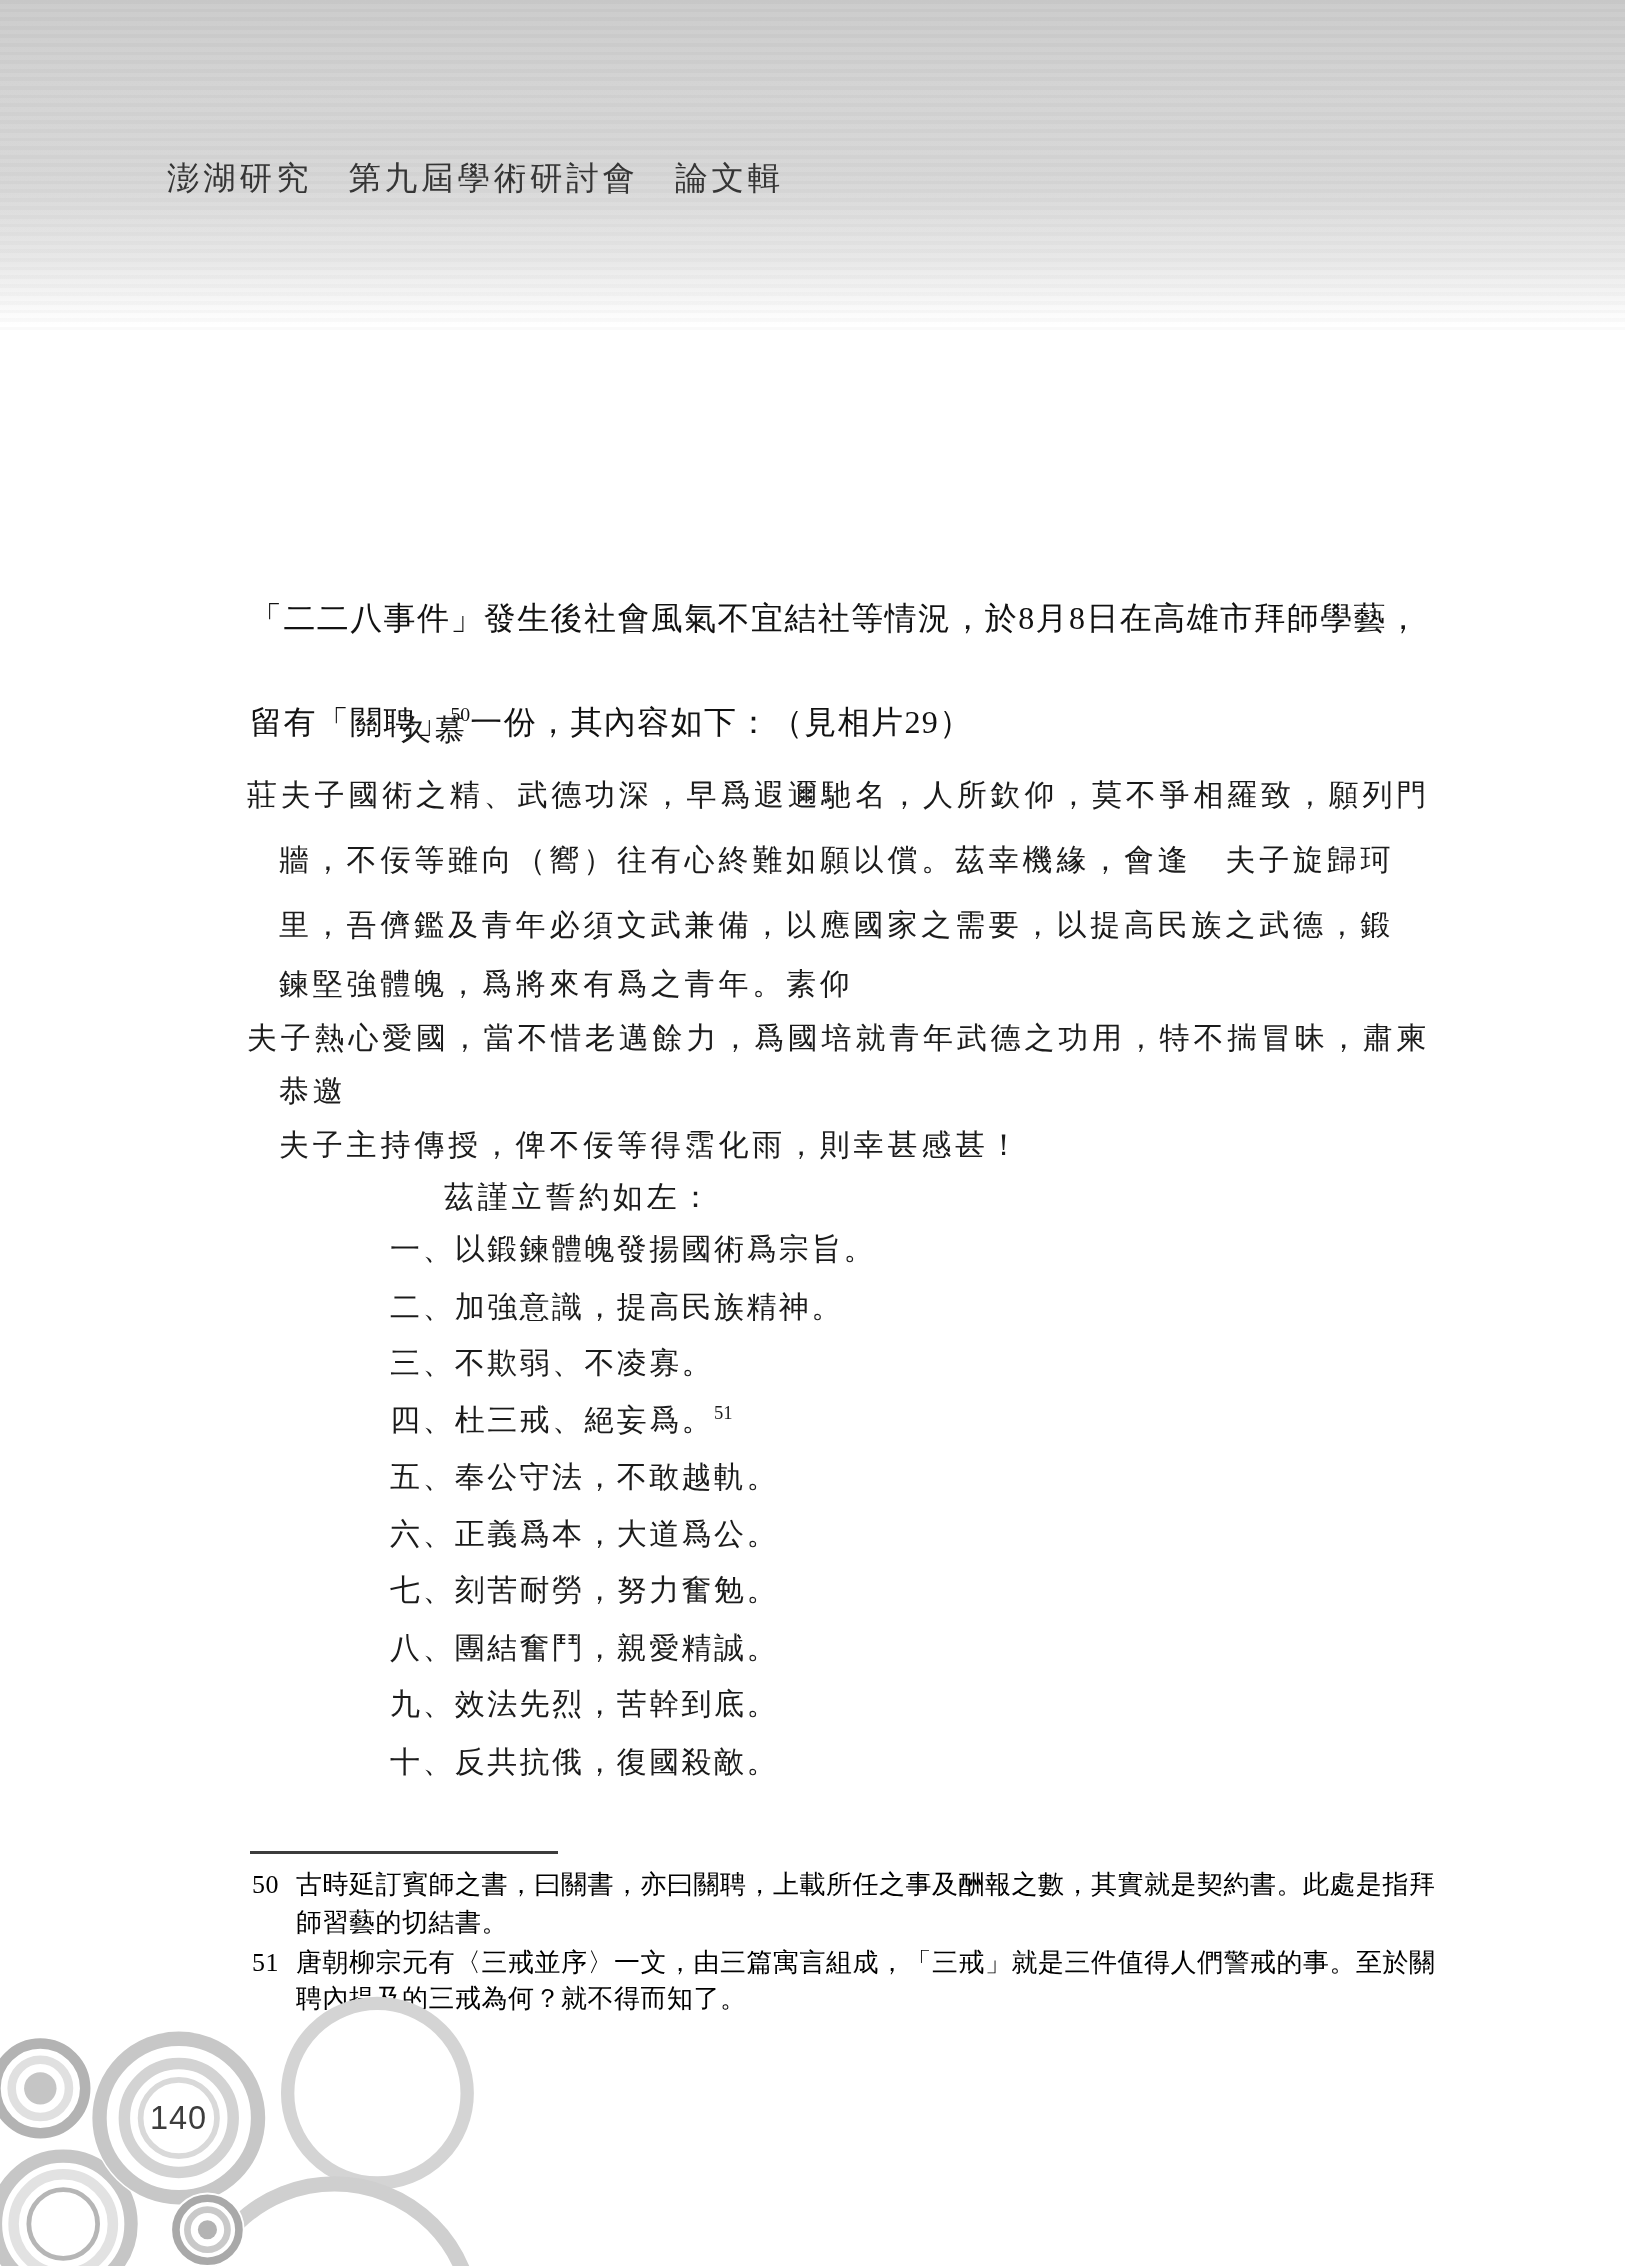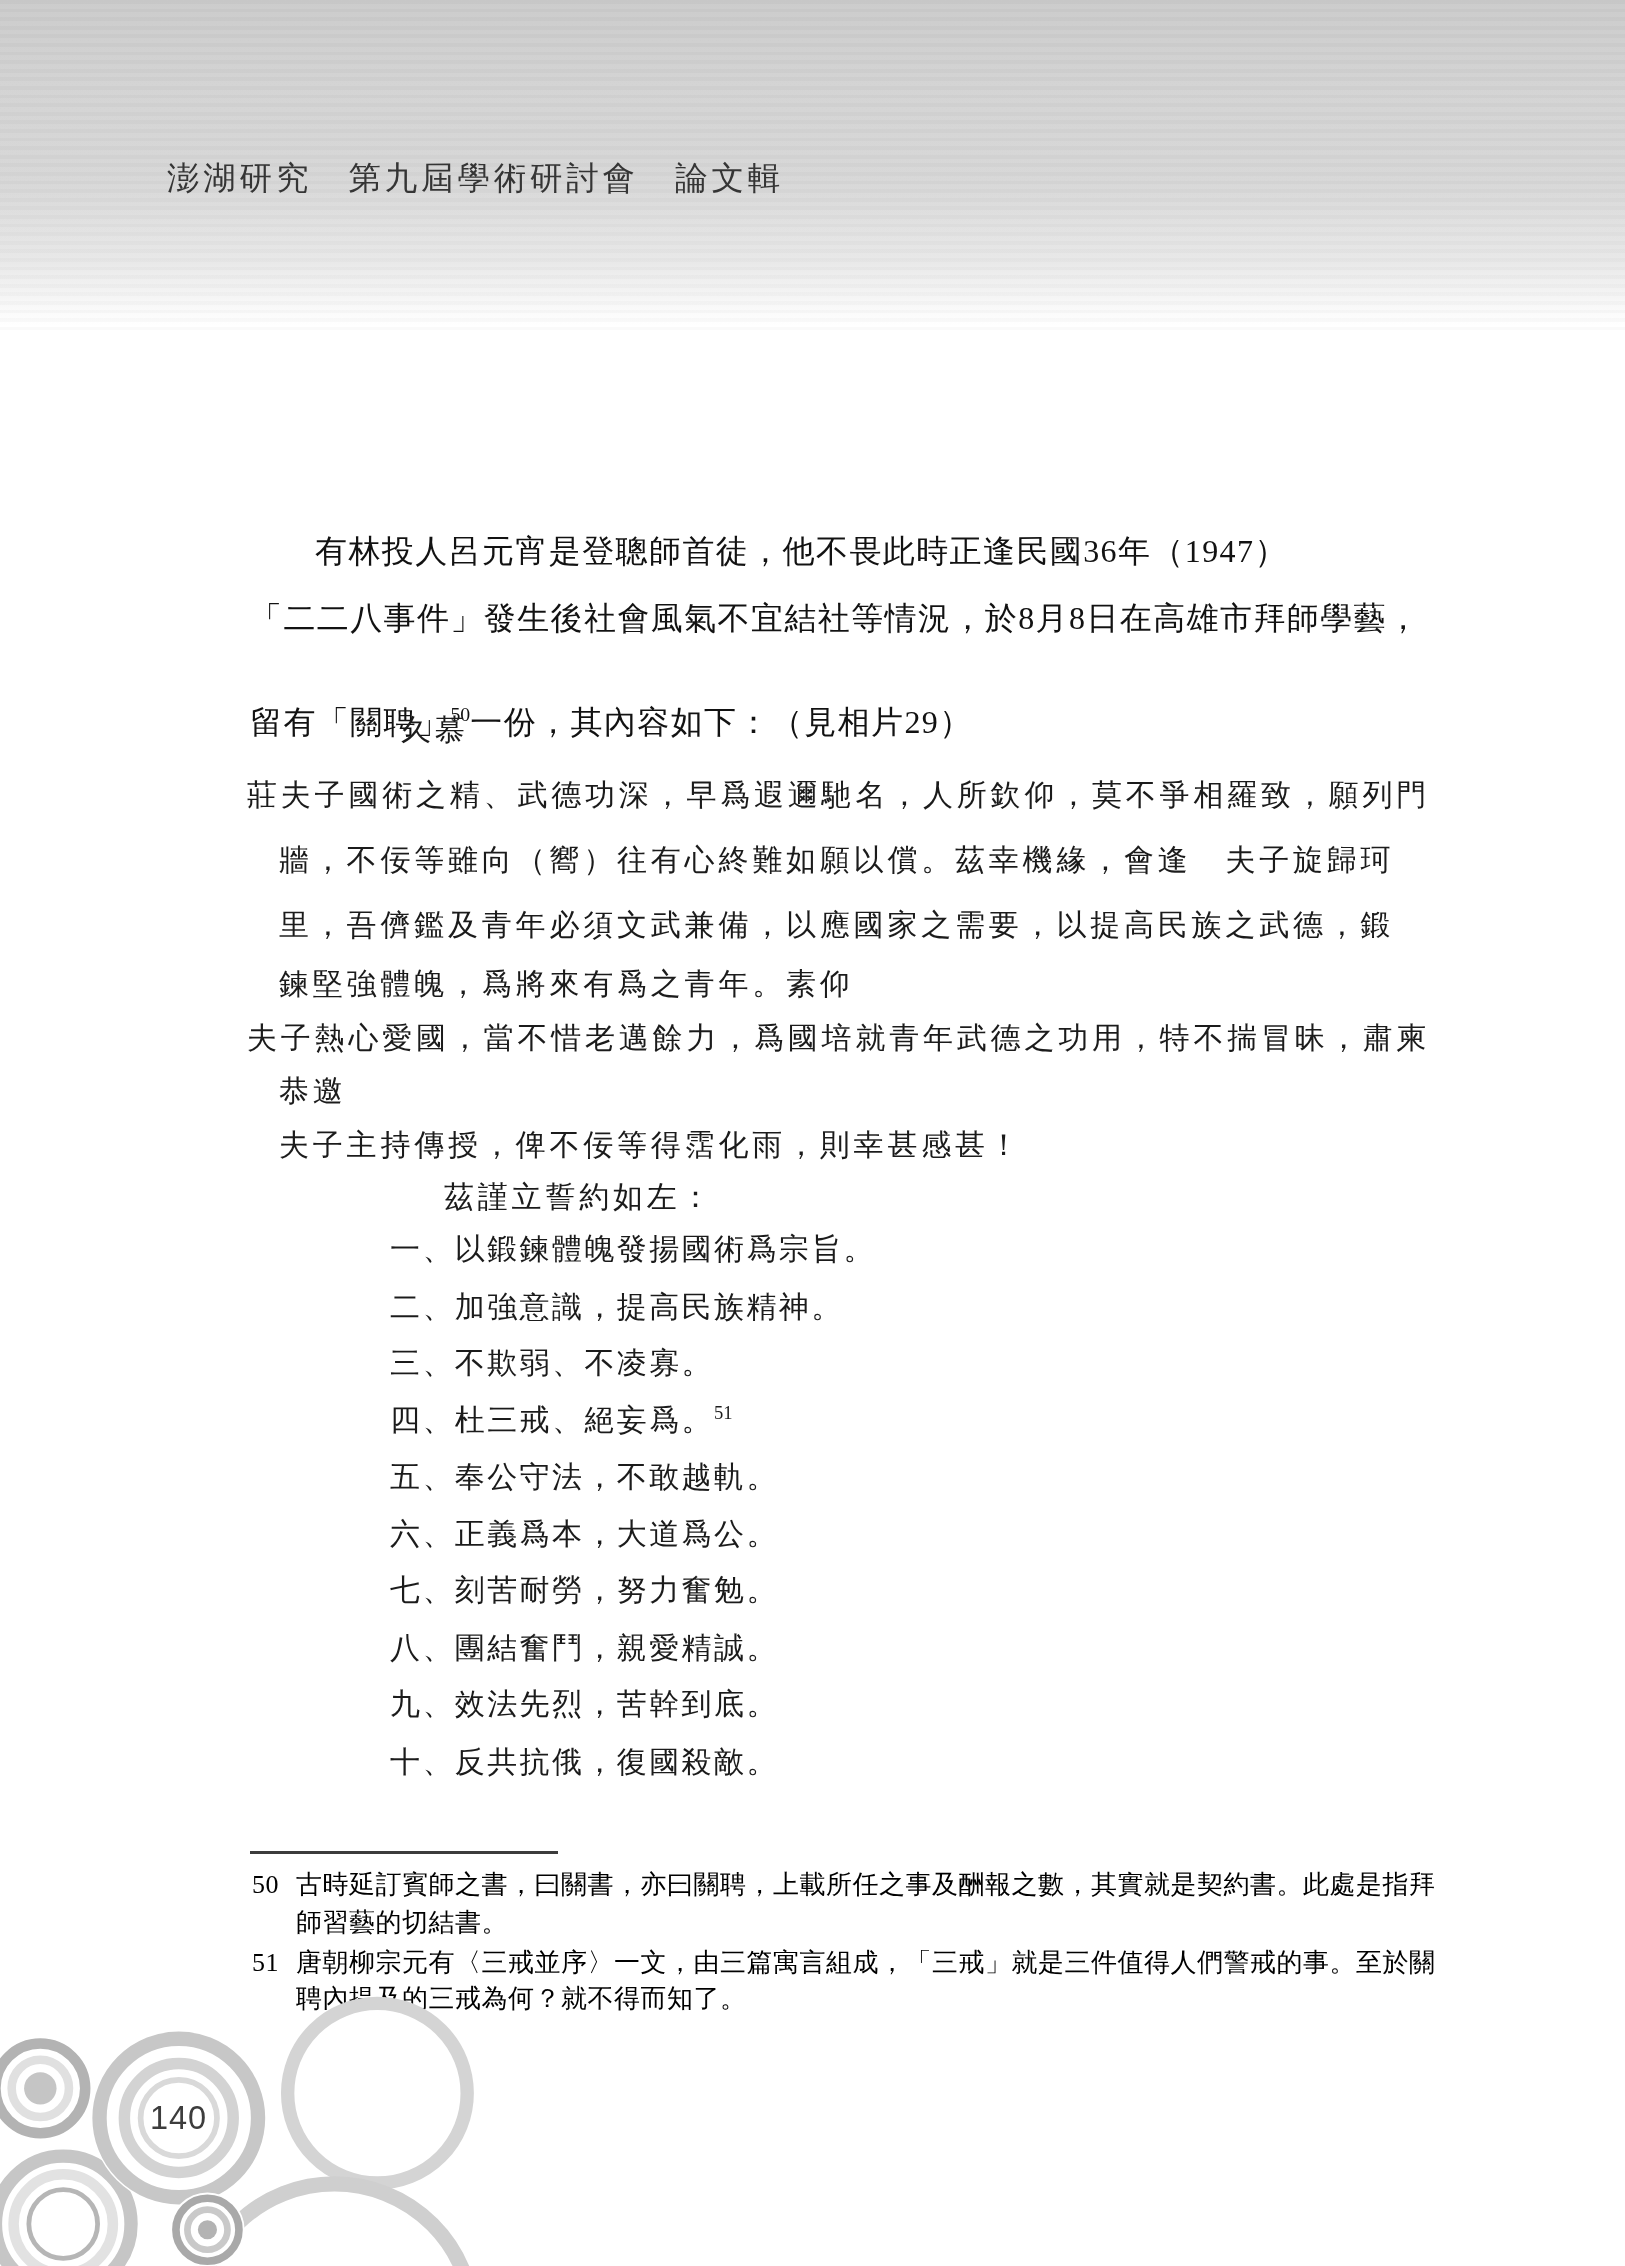--- a/index.html
+++ b/index.html
@@ -44,21 +44,20 @@
   }
 </style>
 </head>
 <body>
 
 <div class="page">
 
   <div class="header-band"></div>
   <div class="header-title">澎湖研究　第九屆學術研討會　論文輯</div>
 
-  <div class="txt intro" style="left:315px; top:533px;">有林投人呂元宵是登聰師首徒，他不畏此時正逢民國36年（1947）</div>
   <div class="txt intro" style="left:250px; top:600px;">「二二八事件」發生後社會風氣不宜結社等情況，於8月8日在高雄市拜師學藝，</div>
   <div class="txt intro" style="left:250px; top:667px;margin-top:36px;"><span>留有「關聘」</span><sup class="ref">50</sup><span>一份，其內容如下：（見相片29）</span></div>
 
   <div class="txt letter" style="left:401px; top:713px;">久慕</div>
   <div class="txt letter" style="left:279px; top:843px;">牆，不佞等雖向（嚮）往有心終難如願以償。茲幸機緣，會逢　夫子旋歸珂</div>
   <div class="txt letter" style="left:247px; top:778px;">莊夫子國術之精、武德功深，早爲遐邇馳名，人所欽仰，莫不爭相羅致，願列門</div>
   <div class="txt letter" style="left:279px; top:908px;">里，吾儕鑑及青年必須文武兼備，以應國家之需要，以提高民族之武德，鍛</div>
   <div class="txt letter" style="left:279px; top:967px;">鍊堅強體魄，爲將來有爲之青年。素仰</div>
   <div class="txt letter" style="left:247px; top:1021px;">夫子熱心愛國，當不惜老邁餘力，爲國培就青年武德之功用，特不揣冒昧，肅柬</div>
   <div class="txt letter" style="left:279px; top:1074px;">恭邀</div>

